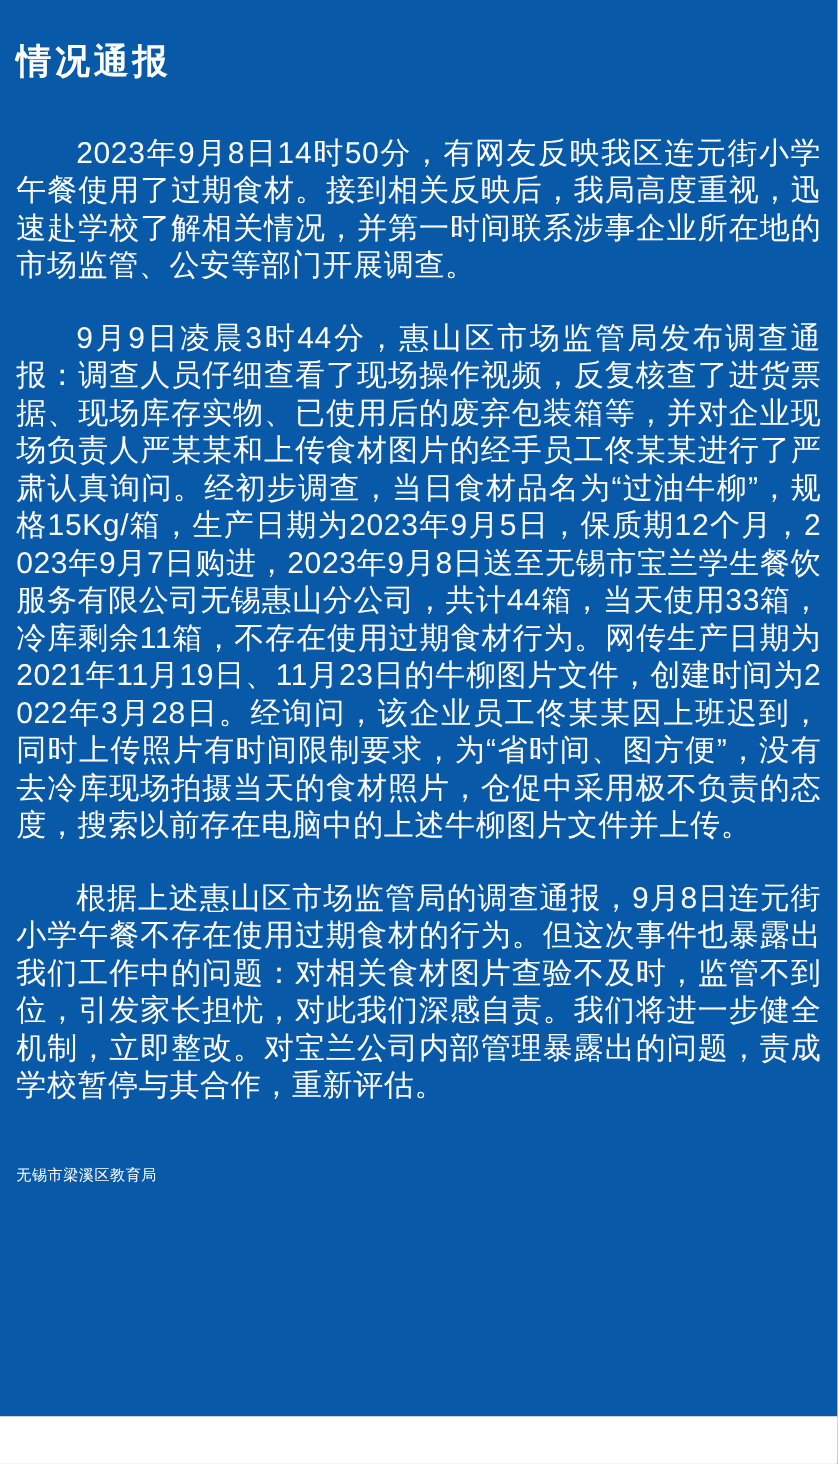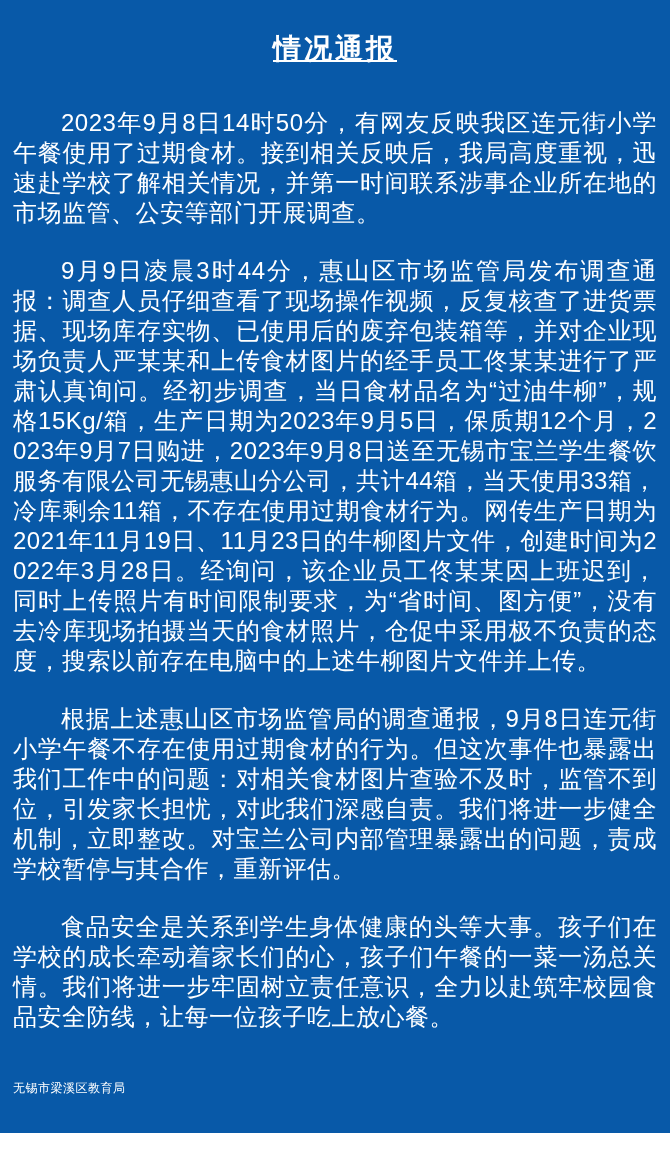--- a/index.html
+++ b/index.html
@@ -16,25 +16,23 @@
     box-sizing: border-box;
     width: 670px;
     height: 1133px;
     background: #0859A8;
     color: #ffffff;
     padding: 20px 13px 0 13px;
     overflow: hidden;
   }
   .notice-title {
     margin: 10px 0 40px 0;
-    text-align: center;
     font-size: 28px;
     font-weight: 700;
     letter-spacing: 3px;
-    text-decoration: underline;
   }
   .notice-para {
     margin: 0 0 28px 0;
     font-size: 24px;
     line-height: 30px;
     letter-spacing: 0.5px;
     text-align: justify;
     text-justify: inter-ideograph;
     text-indent: 2em;
     word-break: break-all;
@@ -55,19 +53,18 @@
 
 <div class="notice-panel">
   <h1 class="notice-title">情况通报</h1>
 
   <p class="notice-para">2023年9月8日14时50分，有网友反映我区连元街小学午餐使用了过期食材。接到相关反映后，我局高度重视，迅速赴学校了解相关情况，并第一时间联系涉事企业所在地的市场监管、公安等部门开展调查。</p>
 
   <p class="notice-para">9月9日凌晨3时44分，惠山区市场监管局发布调查通报：调查人员仔细查看了现场操作视频，反复核查了进货票据、现场库存实物、已使用后的废弃包装箱等，并对企业现场负责人严某某和上传食材图片的经手员工佟某某进行了严肃认真询问。经初步调查，当日食材品名为“过油牛柳”，规格15Kg/箱，生产日期为2023年9月5日，保质期12个月，2023年9月7日购进，2023年9月8日送至无锡市宝兰学生餐饮服务有限公司无锡惠山分公司，共计44箱，当天使用33箱，冷库剩余11箱，不存在使用过期食材行为。网传生产日期为2021年11月19日、11月23日的牛柳图片文件，创建时间为2022年3月28日。经询问，该企业员工佟某某因上班迟到，同时上传照片有时间限制要求，为“省时间、图方便”，没有去冷库现场拍摄当天的食材照片，仓促中采用极不负责的态度，搜索以前存在电脑中的上述牛柳图片文件并上传。</p>
 
   <p class="notice-para">根据上述惠山区市场监管局的调查通报，9月8日连元街小学午餐不存在使用过期食材的行为。但这次事件也暴露出我们工作中的问题：对相关食材图片查验不及时，监管不到位，引发家长担忧，对此我们深感自责。我们将进一步健全机制，立即整改。对宝兰公司内部管理暴露出的问题，责成学校暂停与其合作，重新评估。</p>
 
-  <p class="notice-para">食品安全是关系到学生身体健康的头等大事。孩子们在学校的成长牵动着家长们的心，孩子们午餐的一菜一汤总关情。我们将进一步牢固树立责任意识，全力以赴筑牢校园食品安全防线，让每一位孩子吃上放心餐。</p>
 
 
   <div class="sig-block">
     <div class="sig-line">无锡市梁溪区教育局</div>
   </div>
 </div>
 
 </body></html>

